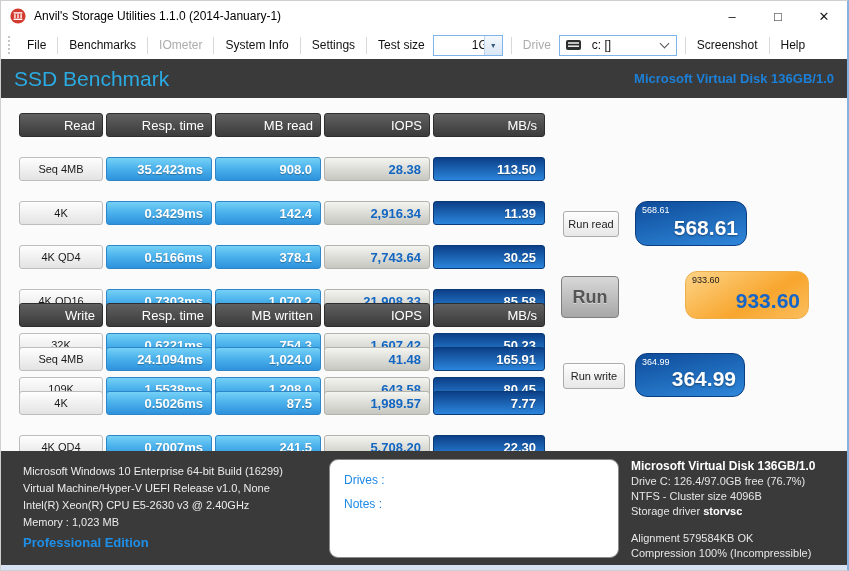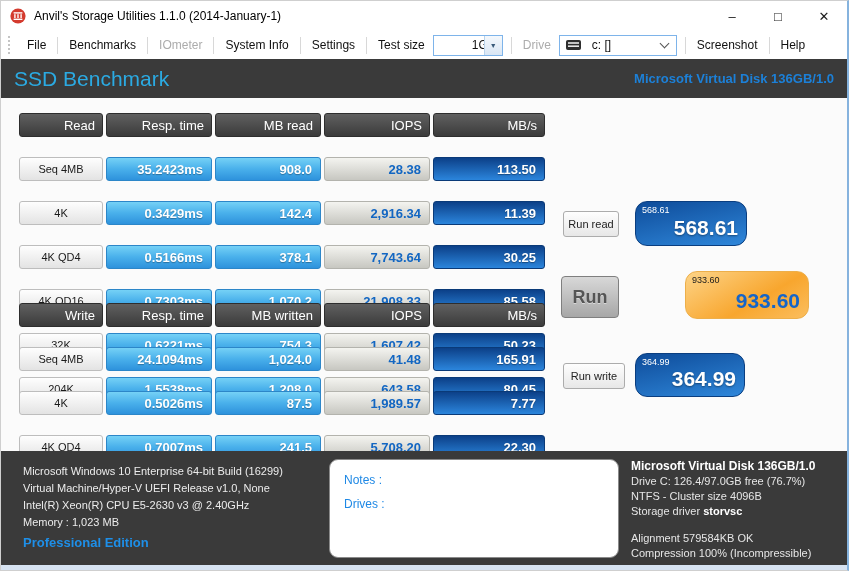--- a/index.html
+++ b/index.html
@@ -199,21 +199,21 @@
       <div class="cell c-blue">1,070.2</div>
       <div class="cell c-silver">21,908.33</div>
       <div class="cell c-navy">85.58</div>
 
       <div class="cell lbl">32K</div>
       <div class="cell c-blue">0.6221ms</div>
       <div class="cell c-blue">754.3</div>
       <div class="cell c-silver">1,607.42</div>
       <div class="cell c-navy">50.23</div>
 
-      <div class="cell lbl">204K</div>
+      <div class="cell lbl">109K</div>
       <div class="cell c-blue">1.5538ms</div>
       <div class="cell c-blue">1,208.0</div>
       <div class="cell c-silver">643.58</div>
       <div class="cell c-navy">80.45</div>
     </div>
 
     <div class="grid" id="write-grid">
       <div class="cell hdr">Write</div>
       <div class="cell hdr">Resp. time</div>
       <div class="cell hdr">MB written</div>
@@ -267,22 +267,22 @@
   <div class="footer">
     <div class="sysblock">
       <div>Microsoft Windows 10 Enterprise 64-bit Build (16299)</div>
       <div>Virtual Machine/Hyper-V UEFI Release v1.0, None</div>
       <div>Intel(R) Xeon(R) CPU E5-2630 v3 @ 2.40GHz</div>
       <div>Memory : 1,023 MB</div>
     </div>
     <div class="edition">Professional Edition</div>
 
     <div class="notesbox">
+      <div>Drives :</div>
       <div>Notes :</div>
-      <div>Drives :</div>
     </div>
 
     <div class="diskblock">
       <div class="disk-title">Microsoft Virtual Disk 136GB/1.0</div>
       <div>Drive C: 126.4/97.0GB free (76.7%)</div>
       <div>NTFS - Cluster size 4096B</div>
       <div>
         <span>Storage driver  </span>
         <span class="driver-val">storvsc</span>
       </div>

